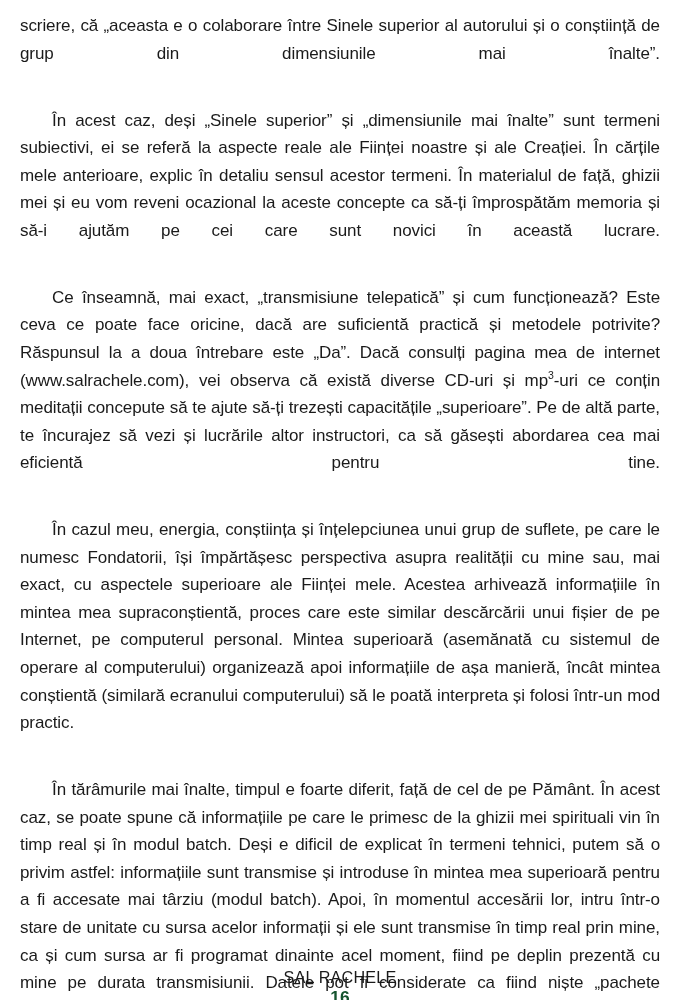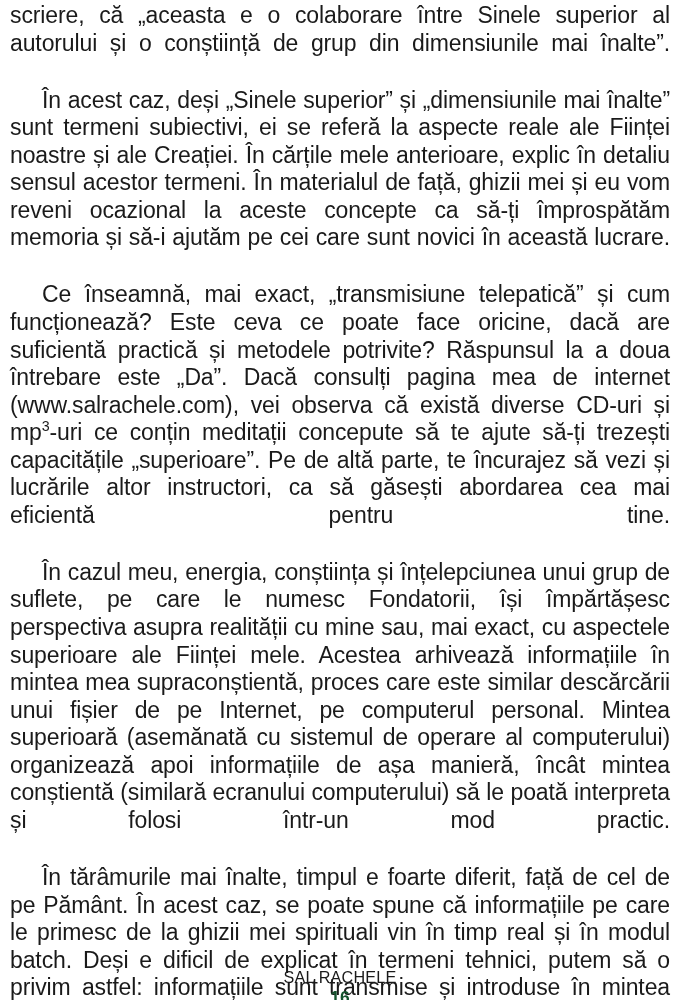--- a/index.html
+++ b/index.html
@@ -26,25 +26,25 @@
   }
 
   .text-column {
     position: absolute;
     left: 8px;
     top: 0px;
     width: 664px;
   }
 
   p.para {
-    margin: 2px;
+    margin: 12px;
     padding: 0;
     text-align: justify;
     text-justify: inter-word;
-    font-size: 23px;
+    font-size: 17px;
     line-height: 27.55px;
     letter-spacing: -0.005em;
     text-indent: 32px;
     hyphens: manual;
     word-spacing: 0.004em;
   }
 
   p.para.no-indent {
     text-indent: 0;
   }

